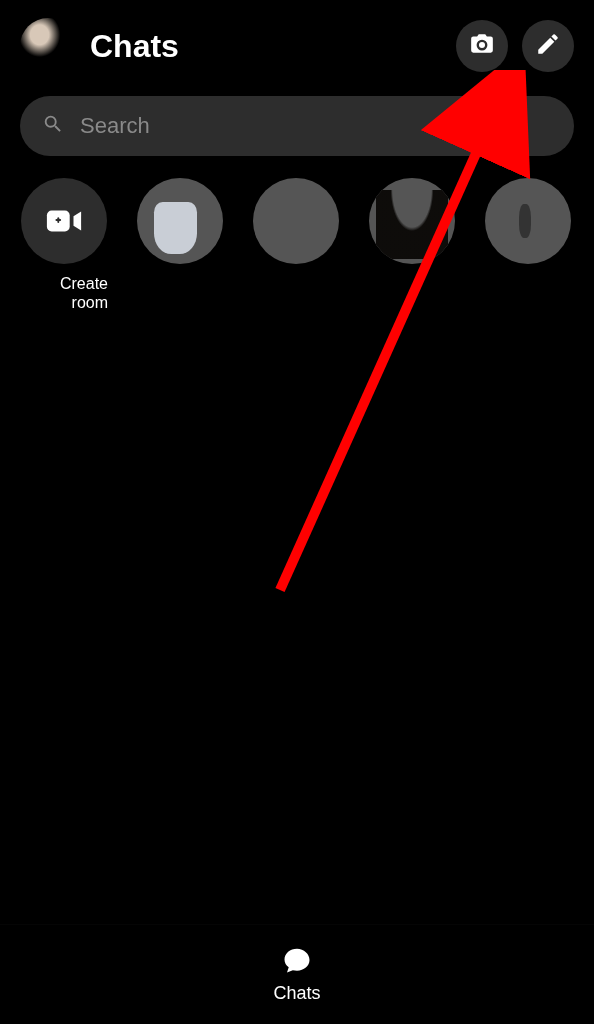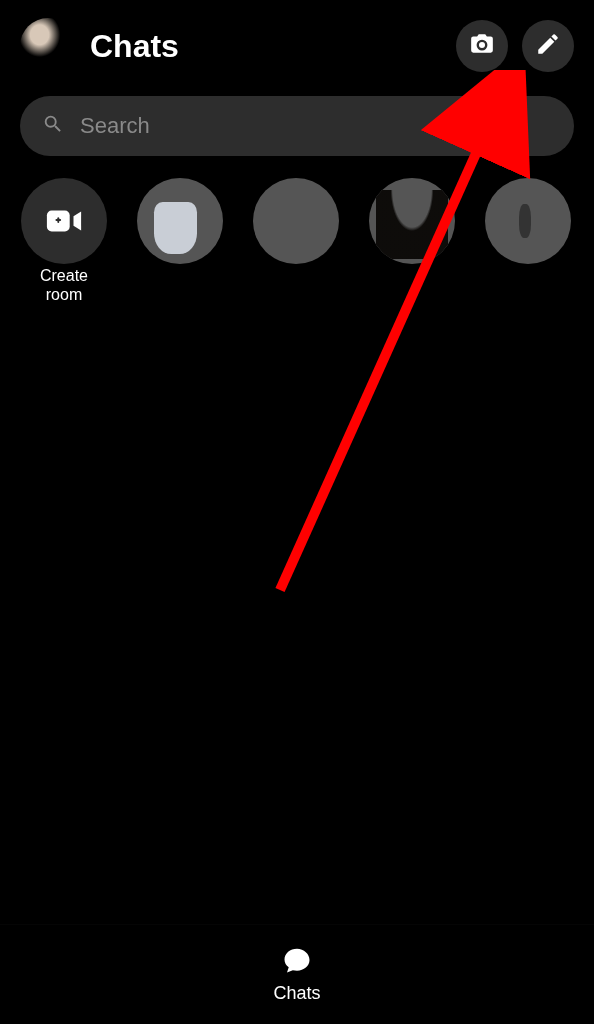--- a/index.html
+++ b/index.html
@@ -34,21 +34,21 @@
   .stories {
     display: flex; gap: 28px; padding: 14px 20px; overflow-x: hidden;
   }
   .story {
     display: flex; flex-direction: column; align-items: center; flex: 0 0 auto; width: 88px; cursor: pointer;
   }
   .story .circle {
     width: 86px; height: 86px; border-radius: 50%; background: #2d2d2d; display: flex; align-items: center; justify-content: center;
   }
   .story .label {
-    font-size: 16px; text-align: center; margin-top: 2px; line-height: 1.2;
+    font-size: 16px; text-align: right; margin-top: 10px; line-height: 1.2;
   }
   .story .photo {
     width: 86px; height: 86px; border-radius: 50%; background: #555; overflow: hidden;
   }
 
   
   .p1 { background: linear-gradient(180deg,#3b6fb5 0 35%, #dfeaf5 35% 60%, #3b6fb5 60% 100%); position:relative; }
   .p1::after{content:"";position:absolute;left:20%;top:28%;width:50%;height:60%;background:#c9ced6;border-radius:20% 20% 40% 40%;}
   .p2 { background: radial-gradient(circle at 30% 40%, #e8c6a8 0 14%, transparent 15%), radial-gradient(circle at 62% 35%, #e8c6a8 0 14%, transparent 15%), #1a1510; }
   .p3 { background: radial-gradient(circle at 50% 35%, #e0b090 0 22%, transparent 24%), linear-gradient(180deg,#0b0806 0 100%); position:relative;}

